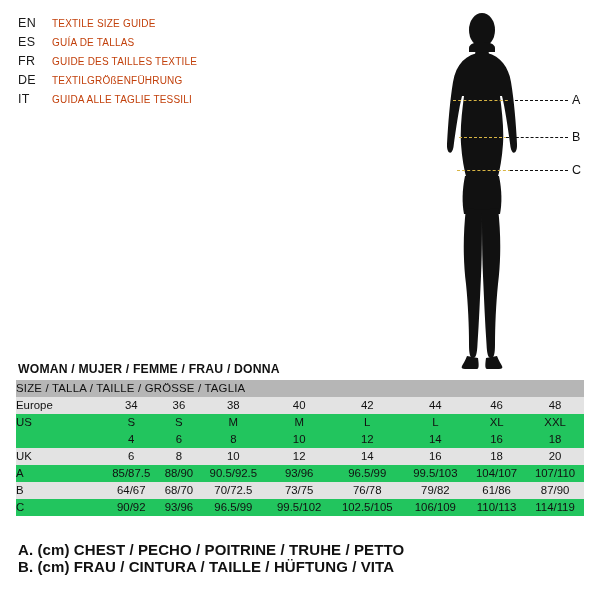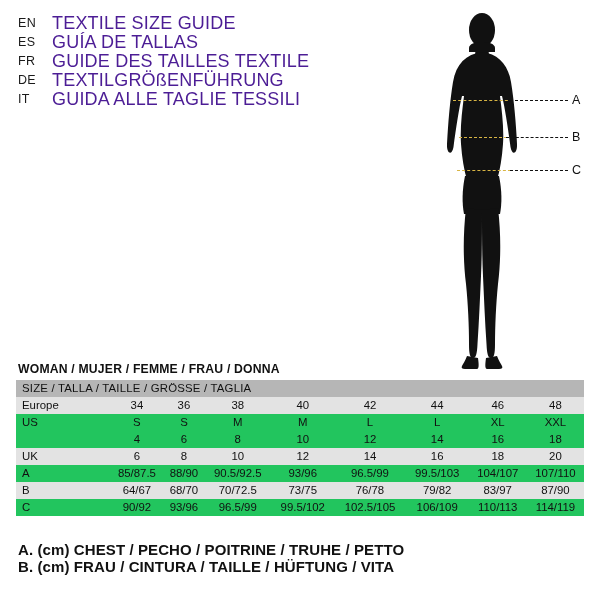--- a/index.html
+++ b/index.html
@@ -35,23 +35,23 @@
     height: 19px;
     line-height: 19px;
   }
   .lang-code {
     width: 34px;
     font-size: 12.5px;
     letter-spacing: 0.3px;
     color: #1a1a1a;
   }
   .lang-text {
-    font-size: 18px;
+    font-size: 10px;
     letter-spacing: 0.2px;
-    color: #4c1d95;
+    color: #c2410c;
   }
 
   
   .figure-wrap {
     position: absolute;
     left: 420px;
     top: 8px;
     width: 175px;
     height: 370px;
   }
@@ -101,21 +101,21 @@
   .size-table td, .size-table th {
     padding: 0;
     height: 17px;
     line-height: 17px;
     text-align: center;
     font-weight: normal;
     white-space: nowrap;
   }
   .size-table td.rowhead, .size-table th.rowhead {
     text-align: left;
-    padding-left: 6px;
+    padding-left: 0;
   }
   tr.header-row td {
     background: #b6b6b6;
     font-weight: normal;
     letter-spacing: 0.2px;
   }
   tr.shaded td {
     background: #e3e3e3;
   }
   tr.plain td {
@@ -292,21 +292,21 @@
         <td>107/110</td>
       </tr>
       <tr class="shaded">
         <td class="rowhead">B</td>
         <td>64/67</td>
         <td>68/70</td>
         <td>70/72.5</td>
         <td>73/75</td>
         <td>76/78</td>
         <td>79/82</td>
-        <td>83/97</td>
+        <td>61/86</td>
         <td>87/90</td>
       </tr>
       <tr class="plain">
         <td class="rowhead">C</td>
         <td>90/92</td>
         <td>93/96</td>
         <td>96.5/99</td>
         <td>99.5/102</td>
         <td>102.5/105</td>
         <td>106/109</td>

